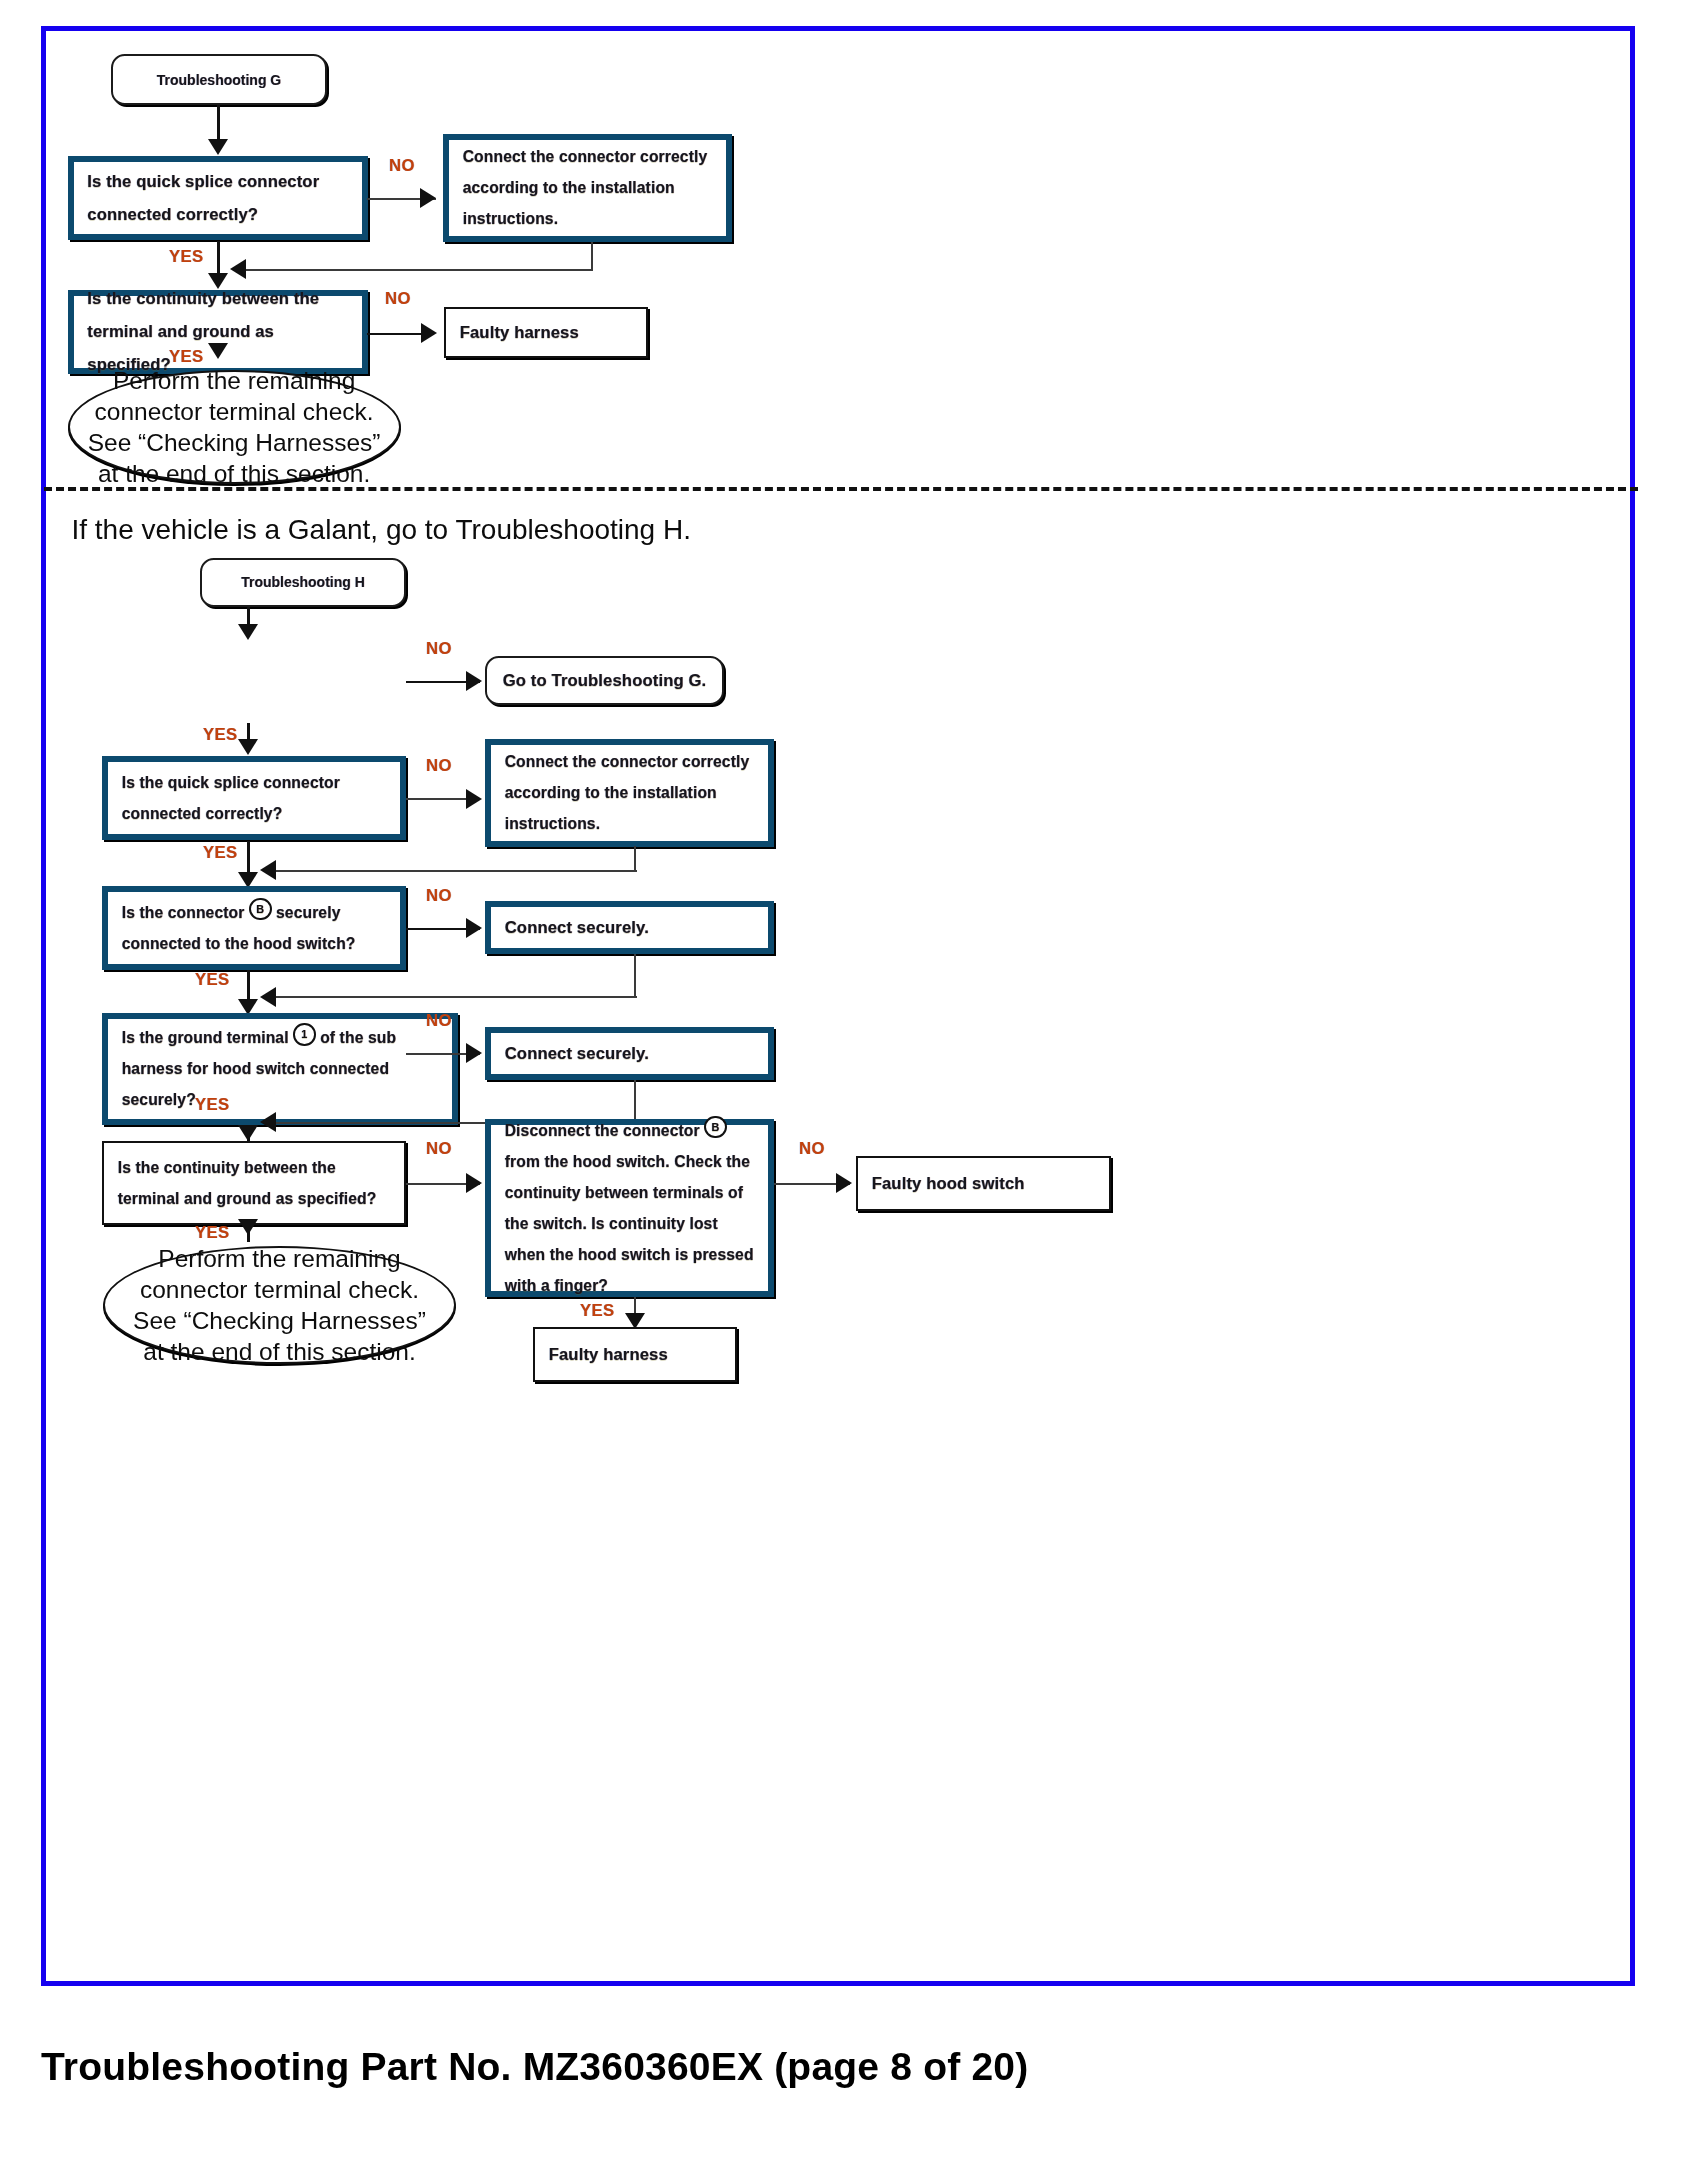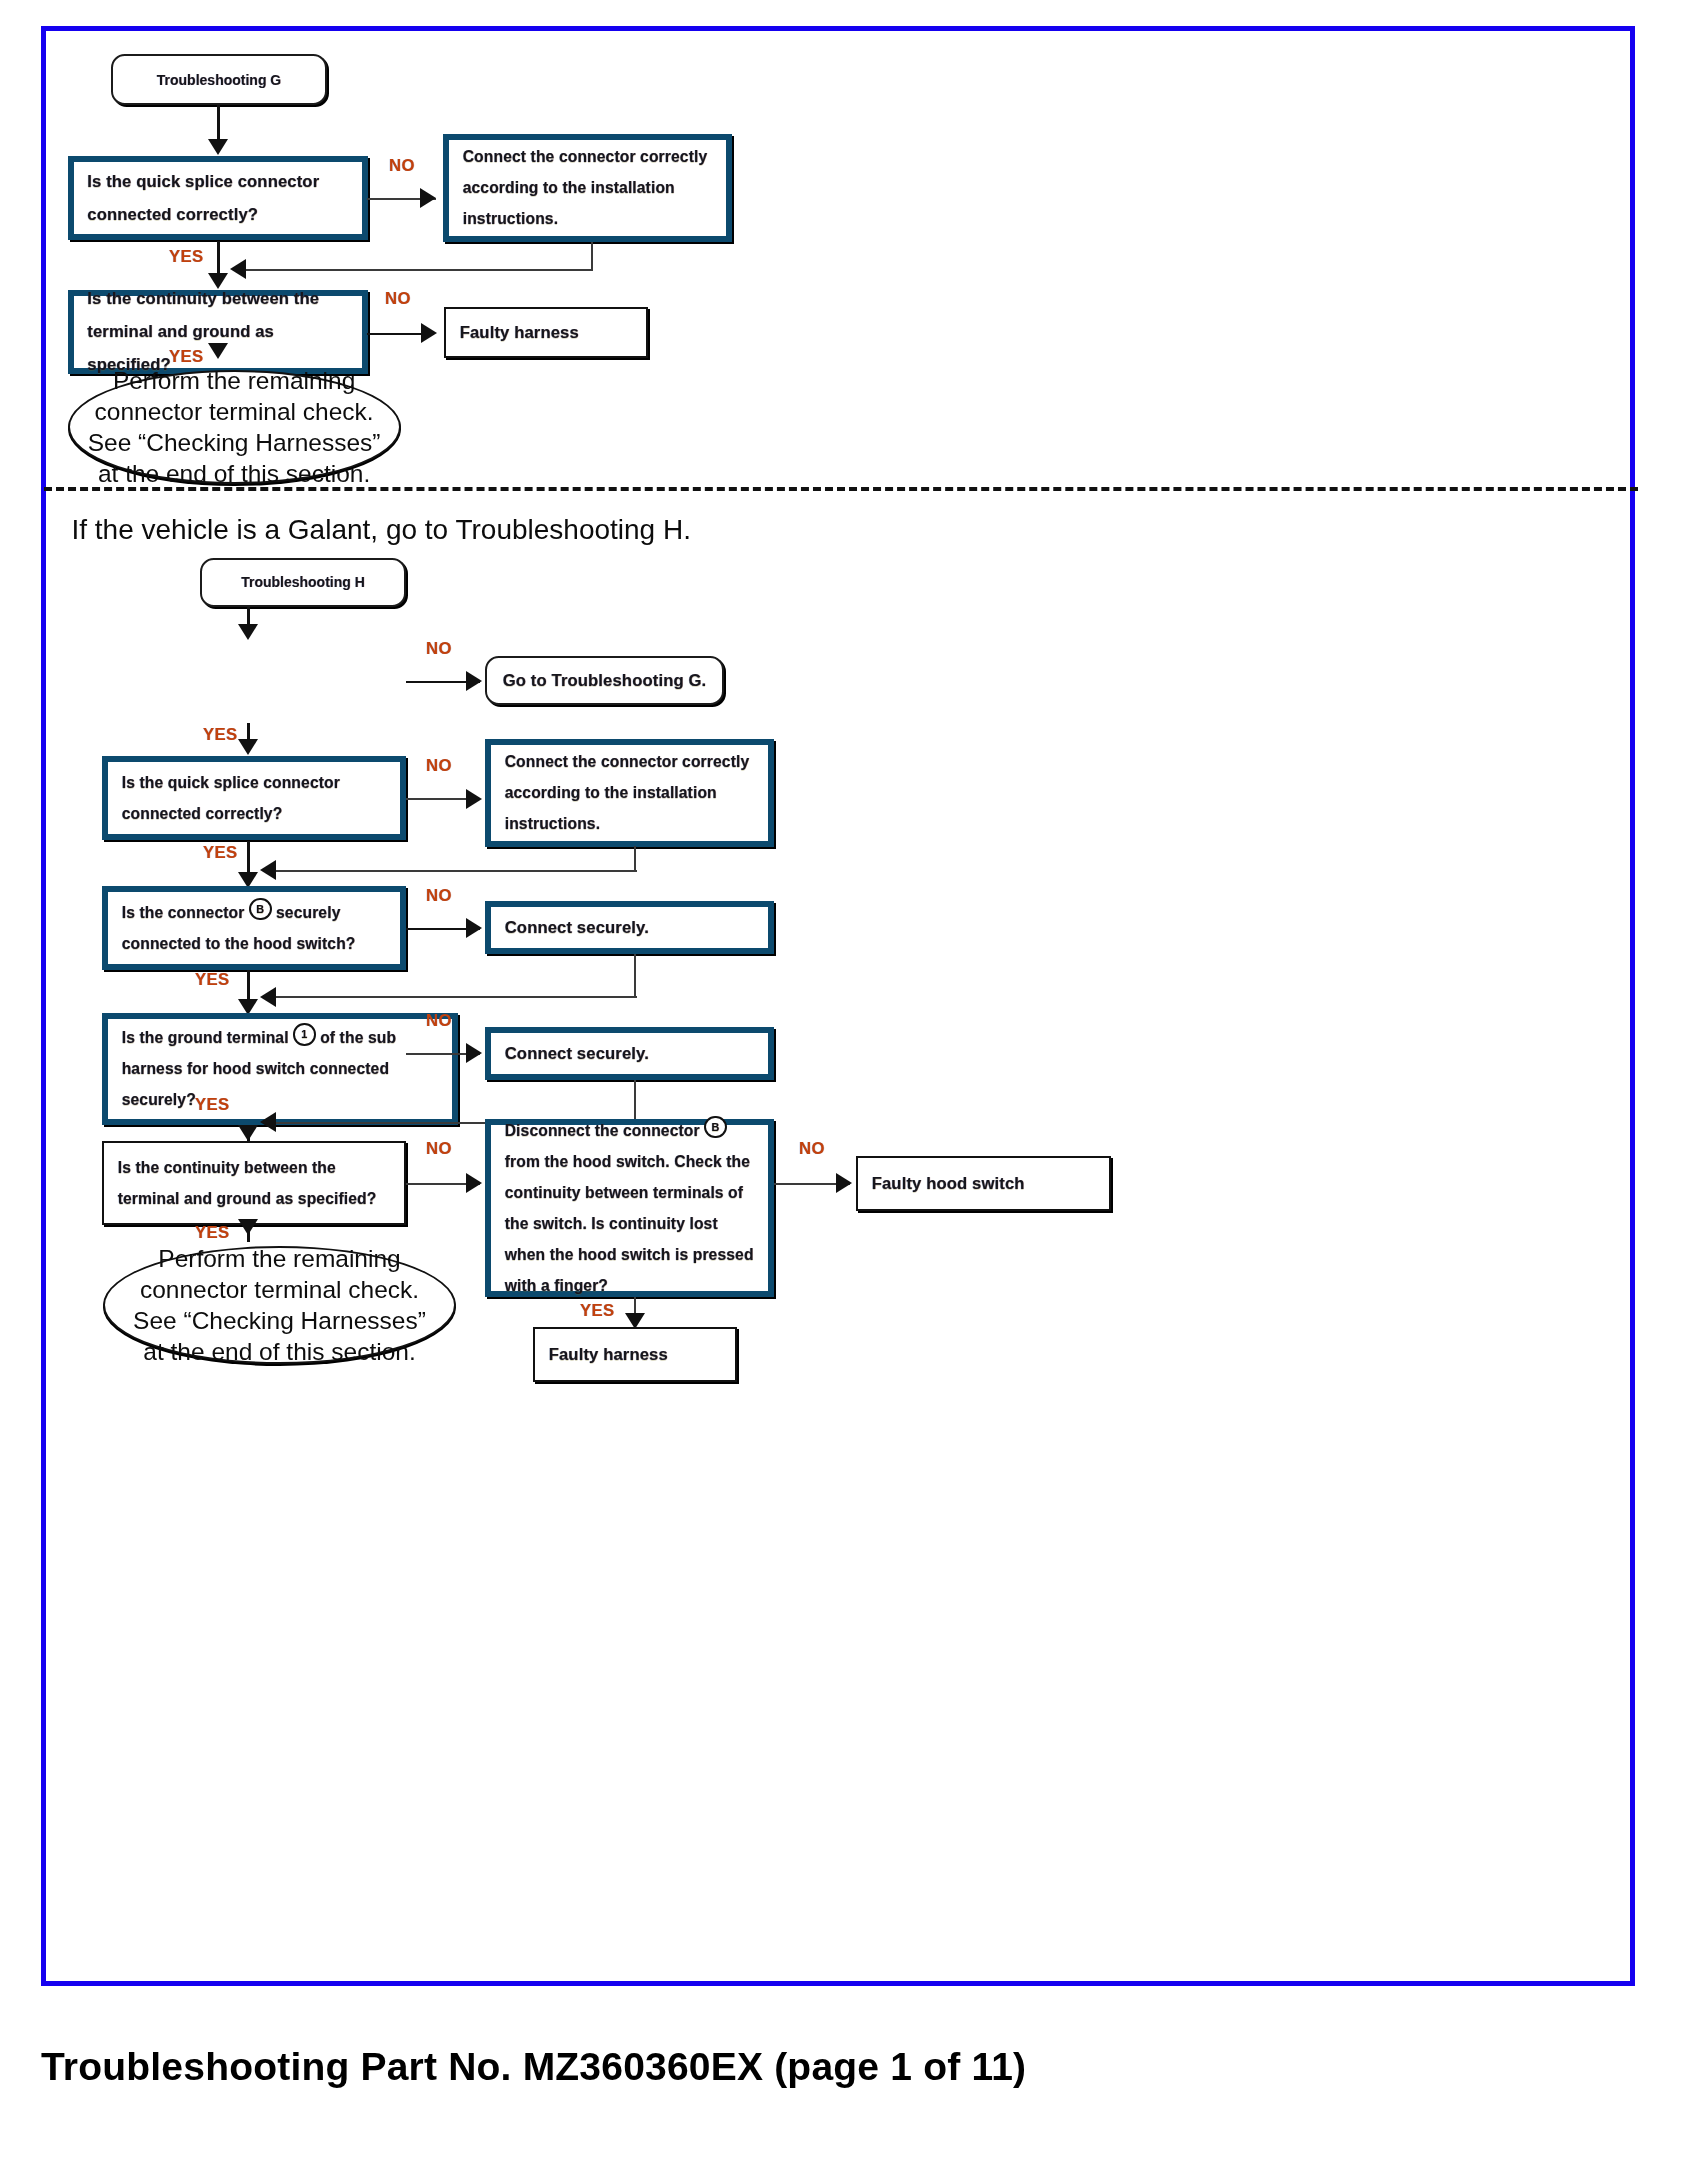--- a/index.html
+++ b/index.html
@@ -264,14 +264,14 @@
     <div class="ar down" style="left:192px;top:1188px;"></div>
 
     <div class="node oval" style="left:57px;top:1215px;width:353px;height:118px;">
       <span class="crisp txt" style="white-space:pre-line;">Perform the remaining connector terminal check.
 See “Checking Harnesses” at the end of this section.</span>
     </div>
 
   </div>
 </div>
 
-<div id="caption">Troubleshooting Part No. MZ360360EX (page 1 of 11)</div>
+<div id="caption">Troubleshooting Part No. MZ360360EX (page 8 of 20)</div>
 
 
 </body></html>

